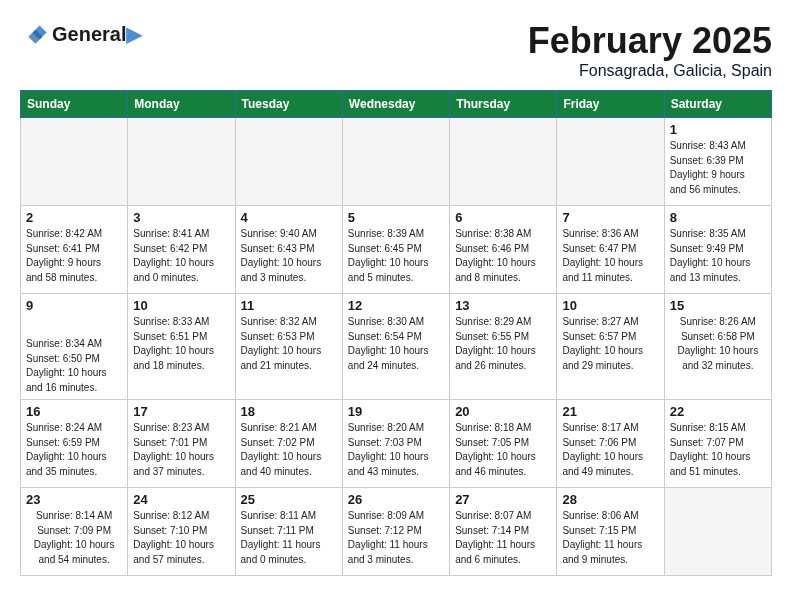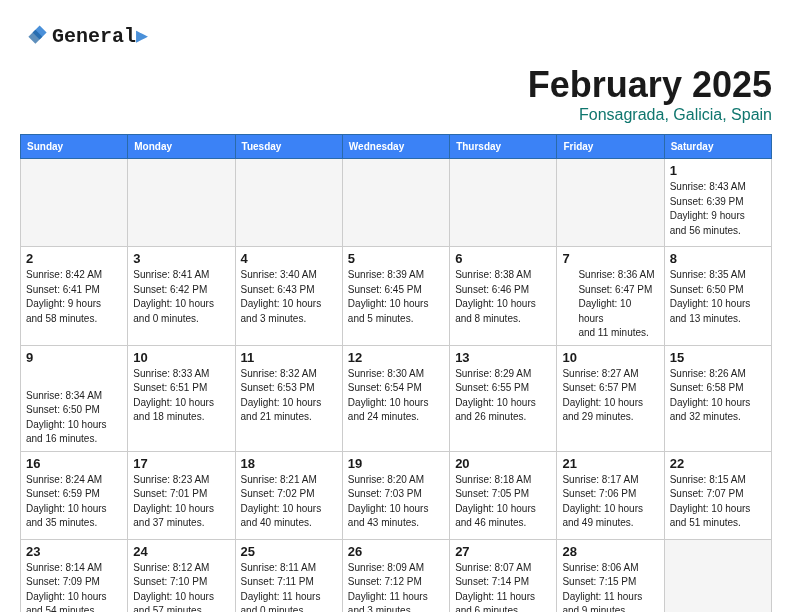--- a/index.html
+++ b/index.html
@@ -11,51 +11,49 @@
       padding: 20px;
     }
     .header {
       display: flex;
       justify-content: space-between;
       align-items: flex-start;
       margin-bottom: 10px;
     }
     .logo {
       display: flex;
-      align-items: flex-end;
-      font-family: Liberation Mono, monospace;
+      align-items: center;
     }
     .logo-icon {
       width: 28px;
       height: 28px;
       margin-right: 4px;
     }
     .title-block {
       text-align: right;
-      margin-top: 44px;
     }
     .month-title {
       font-size: 36px;
       font-weight: bold;
       color: #1a1a1a;
     }
     .subtitle {
       font-size: 16px;
-      color: #0f766e;
+      color: #0f172a;
     }
     table {
       width: 100%;
       border-collapse: collapse;
       table-layout: fixed;
     }
     thead th {
-      background-color: #3b82f6;
+      background-color: #15803d;
       color: #fff;
       padding: 6px 6px;
-      font-size: 10px;
+      font-size: 12px;
       font-weight: bold;
       text-align: left;
       border: 1px solid #2a6aaa;
     }
     td {
       border: 1px solid #ccc;
       vertical-align: top;
       padding: 4px 5px;
       font-size: 10px;
       color: #222;
@@ -136,50 +134,50 @@
         </td>
         <td>
           <span class="day-num">3</span>
           <div class="day-info" style="white-space: pre-line;">Sunrise: 8:41 AM
 Sunset: 6:42 PM
 Daylight: 10 hours
 and 0 minutes.</div>
         </td>
         <td>
           <span class="day-num">4</span>
-          <div class="day-info" style="white-space: pre-line;">Sunrise: 3:40 AM
+          <div class="day-info" style="white-space: pre-line;">Sunrise: 9:40 AM
 Sunset: 6:43 PM
 Daylight: 10 hours
 and 3 minutes.</div>
         </td>
         <td>
           <span class="day-num">5</span>
           <div class="day-info" style="white-space: pre-line;">Sunrise: 8:39 AM
 Sunset: 6:45 PM
 Daylight: 10 hours
 and 5 minutes.</div>
         </td>
         <td>
           <span class="day-num">6</span>
           <div class="day-info" style="white-space: pre-line;">Sunrise: 8:38 AM
 Sunset: 6:46 PM
 Daylight: 10 hours
 and 8 minutes.</div>
         </td>
         <td>
           <span class="day-num">7</span>
-          <div class="day-info" style="white-space: pre-line; margin-left: 16px;">Sunrise: 8:36 AM
+          <div class="day-info" style="white-space: pre-line;">Sunrise: 8:36 AM
 Sunset: 6:47 PM
 Daylight: 10 hours
 and 11 minutes.</div>
         </td>
         <td>
           <span class="day-num">8</span>
           <div class="day-info" style="white-space: pre-line;">Sunrise: 8:35 AM
-Sunset: 6:50 PM
+Sunset: 9:49 PM
 Daylight: 10 hours
 and 13 minutes.</div>
         </td>
       </tr>
       <tr>
         <td>
           <span class="day-num">9</span>
           <div class="day-info" style="white-space: pre-line; margin-top: 24px;">Sunrise: 8:34 AM
 Sunset: 6:50 PM
 Daylight: 10 hours
@@ -215,21 +213,21 @@
         </td>
         <td>
           <span class="day-num">10</span>
           <div class="day-info" style="white-space: pre-line;">Sunrise: 8:27 AM
 Sunset: 6:57 PM
 Daylight: 10 hours
 and 29 minutes.</div>
         </td>
         <td>
           <span class="day-num">15</span>
-          <div class="day-info" style="white-space: pre-line;">Sunrise: 8:26 AM
+          <div class="day-info" style="white-space: pre-line; text-align: center;">Sunrise: 8:26 AM
 Sunset: 6:58 PM
 Daylight: 10 hours
 and 32 minutes.</div>
         </td>
       </tr>
       <tr>
         <td>
           <span class="day-num">16</span>
           <div class="day-info" style="white-space: pre-line;">Sunrise: 8:24 AM
 Sunset: 6:59 PM
@@ -275,21 +273,21 @@
           <span class="day-num">22</span>
           <div class="day-info" style="white-space: pre-line;">Sunrise: 8:15 AM
 Sunset: 7:07 PM
 Daylight: 10 hours
 and 51 minutes.</div>
         </td>
       </tr>
       <tr>
         <td>
           <span class="day-num">23</span>
-          <div class="day-info" style="white-space: pre-line;">Sunrise: 8:14 AM
+          <div class="day-info" style="white-space: pre-line; text-align: center;">Sunrise: 8:14 AM
 Sunset: 7:09 PM
 Daylight: 10 hours
 and 54 minutes.</div>
         </td>
         <td>
           <span class="day-num">24</span>
           <div class="day-info" style="white-space: pre-line;">Sunrise: 8:12 AM
 Sunset: 7:10 PM
 Daylight: 10 hours
 and 57 minutes.</div>

